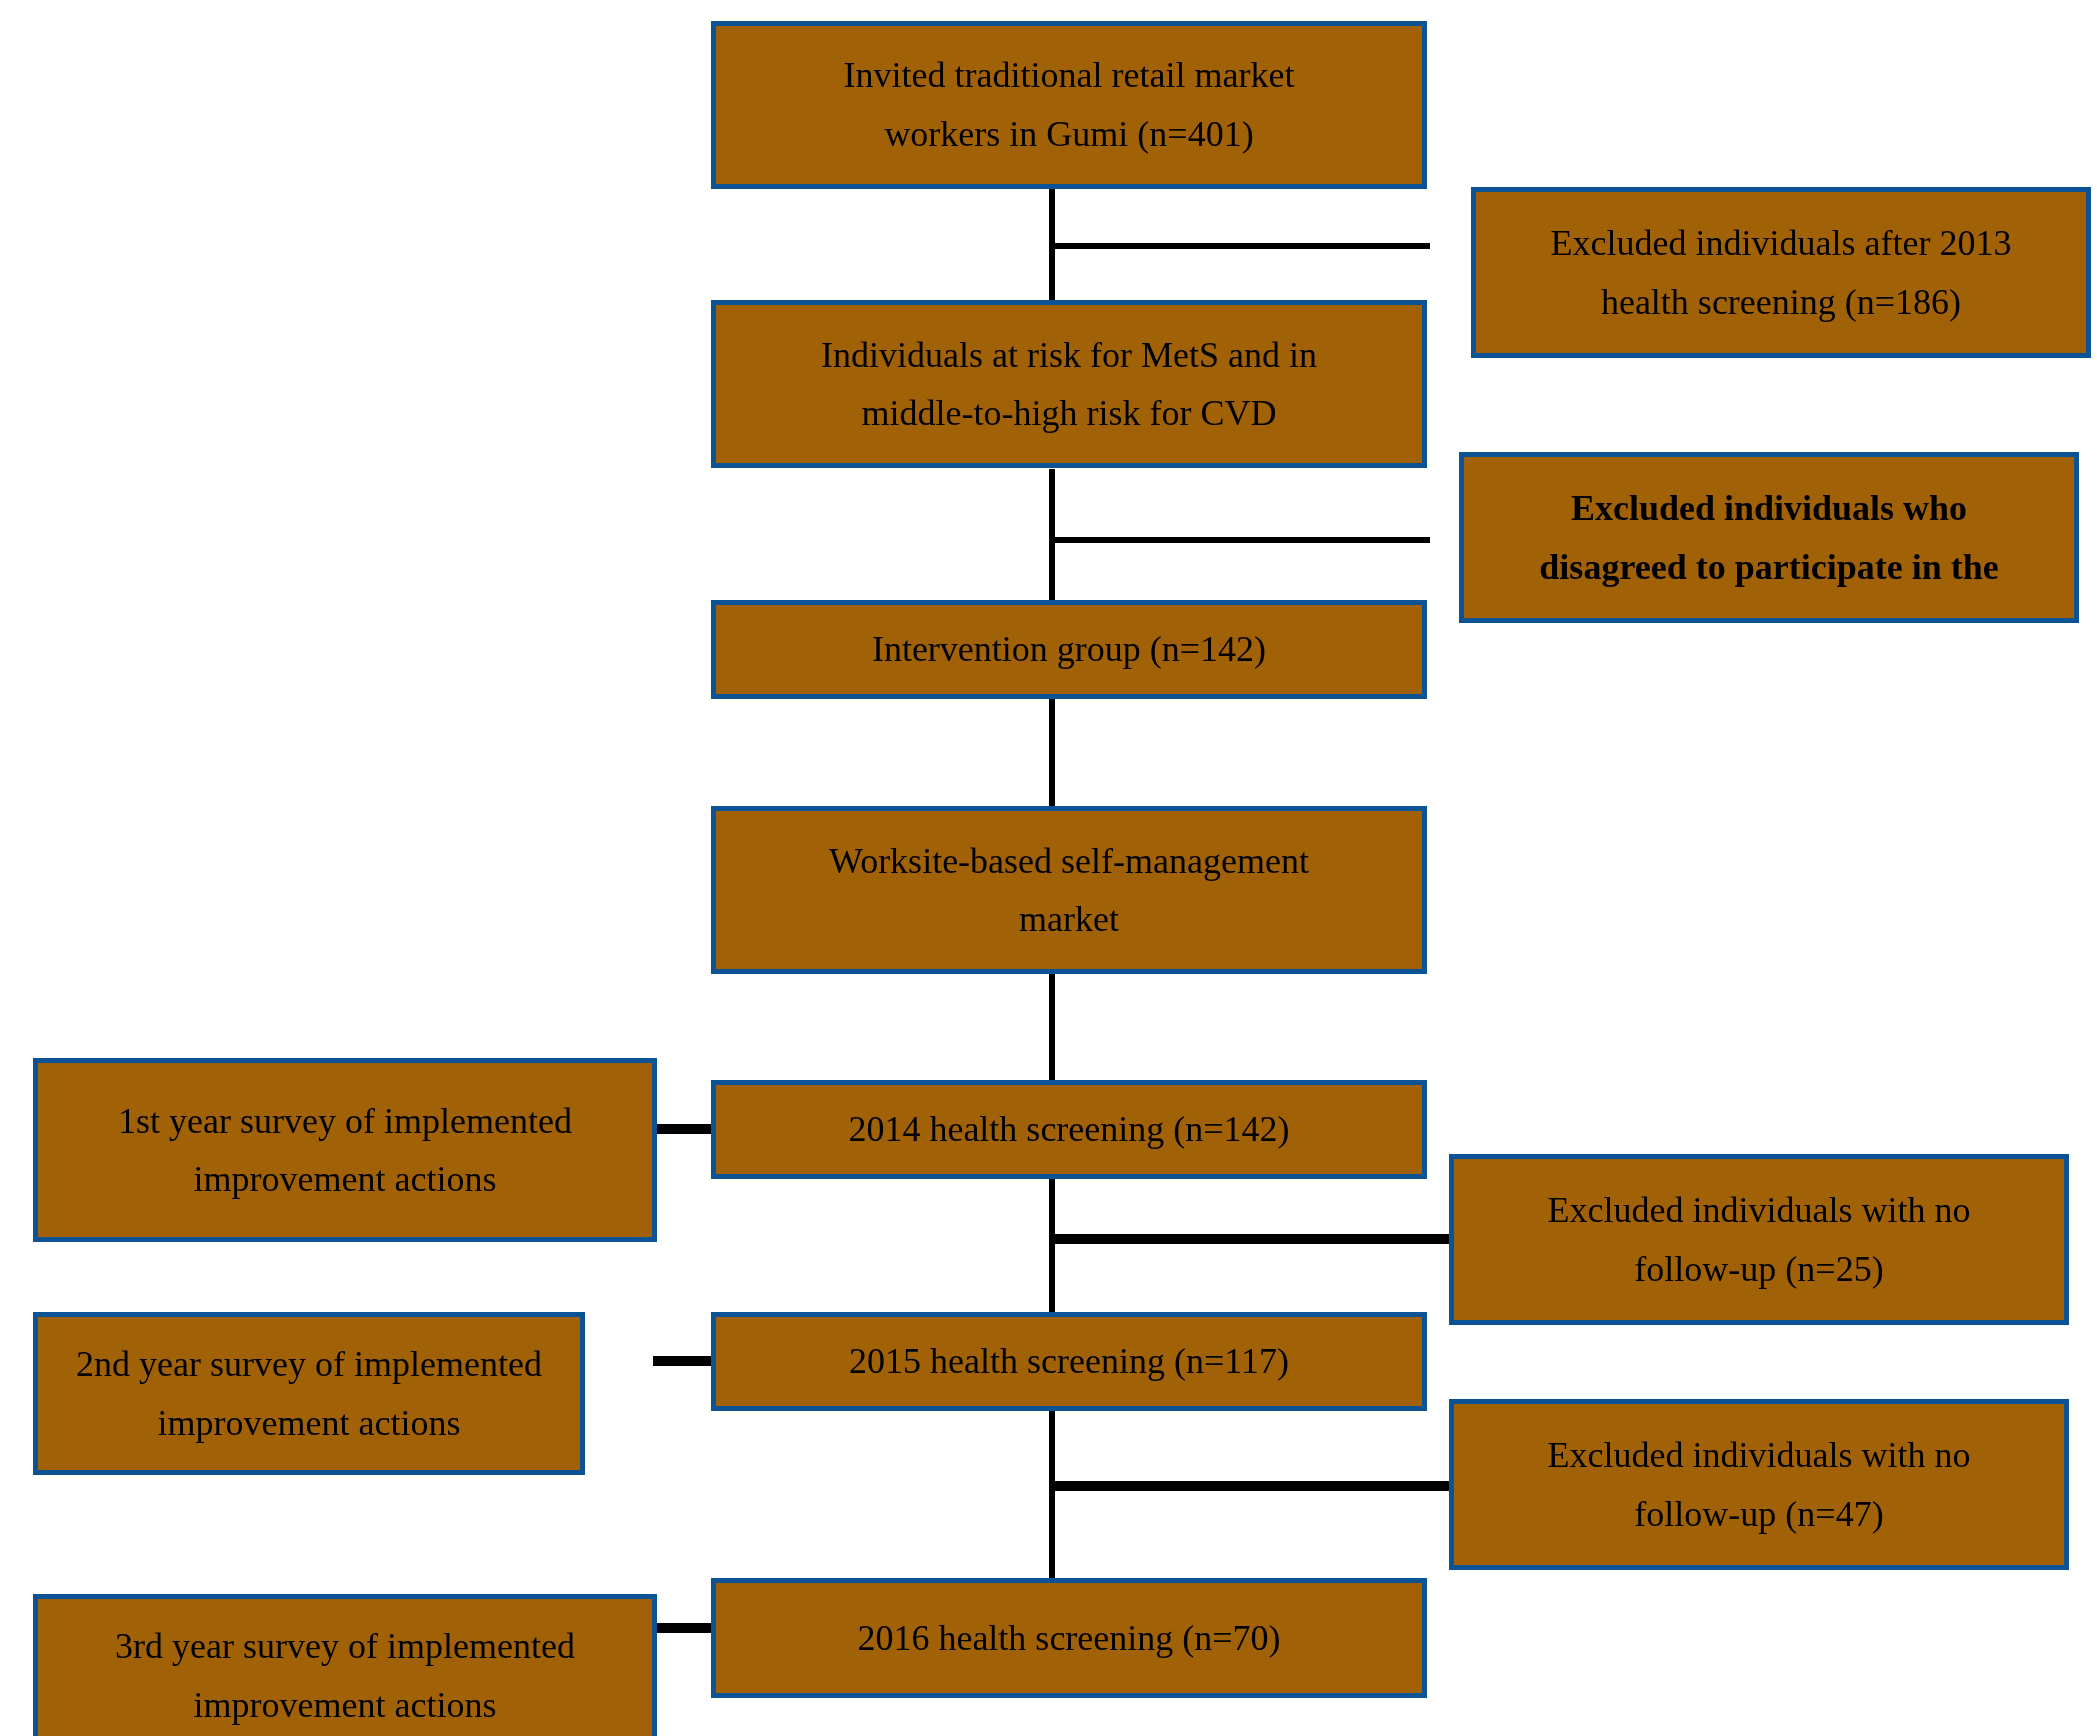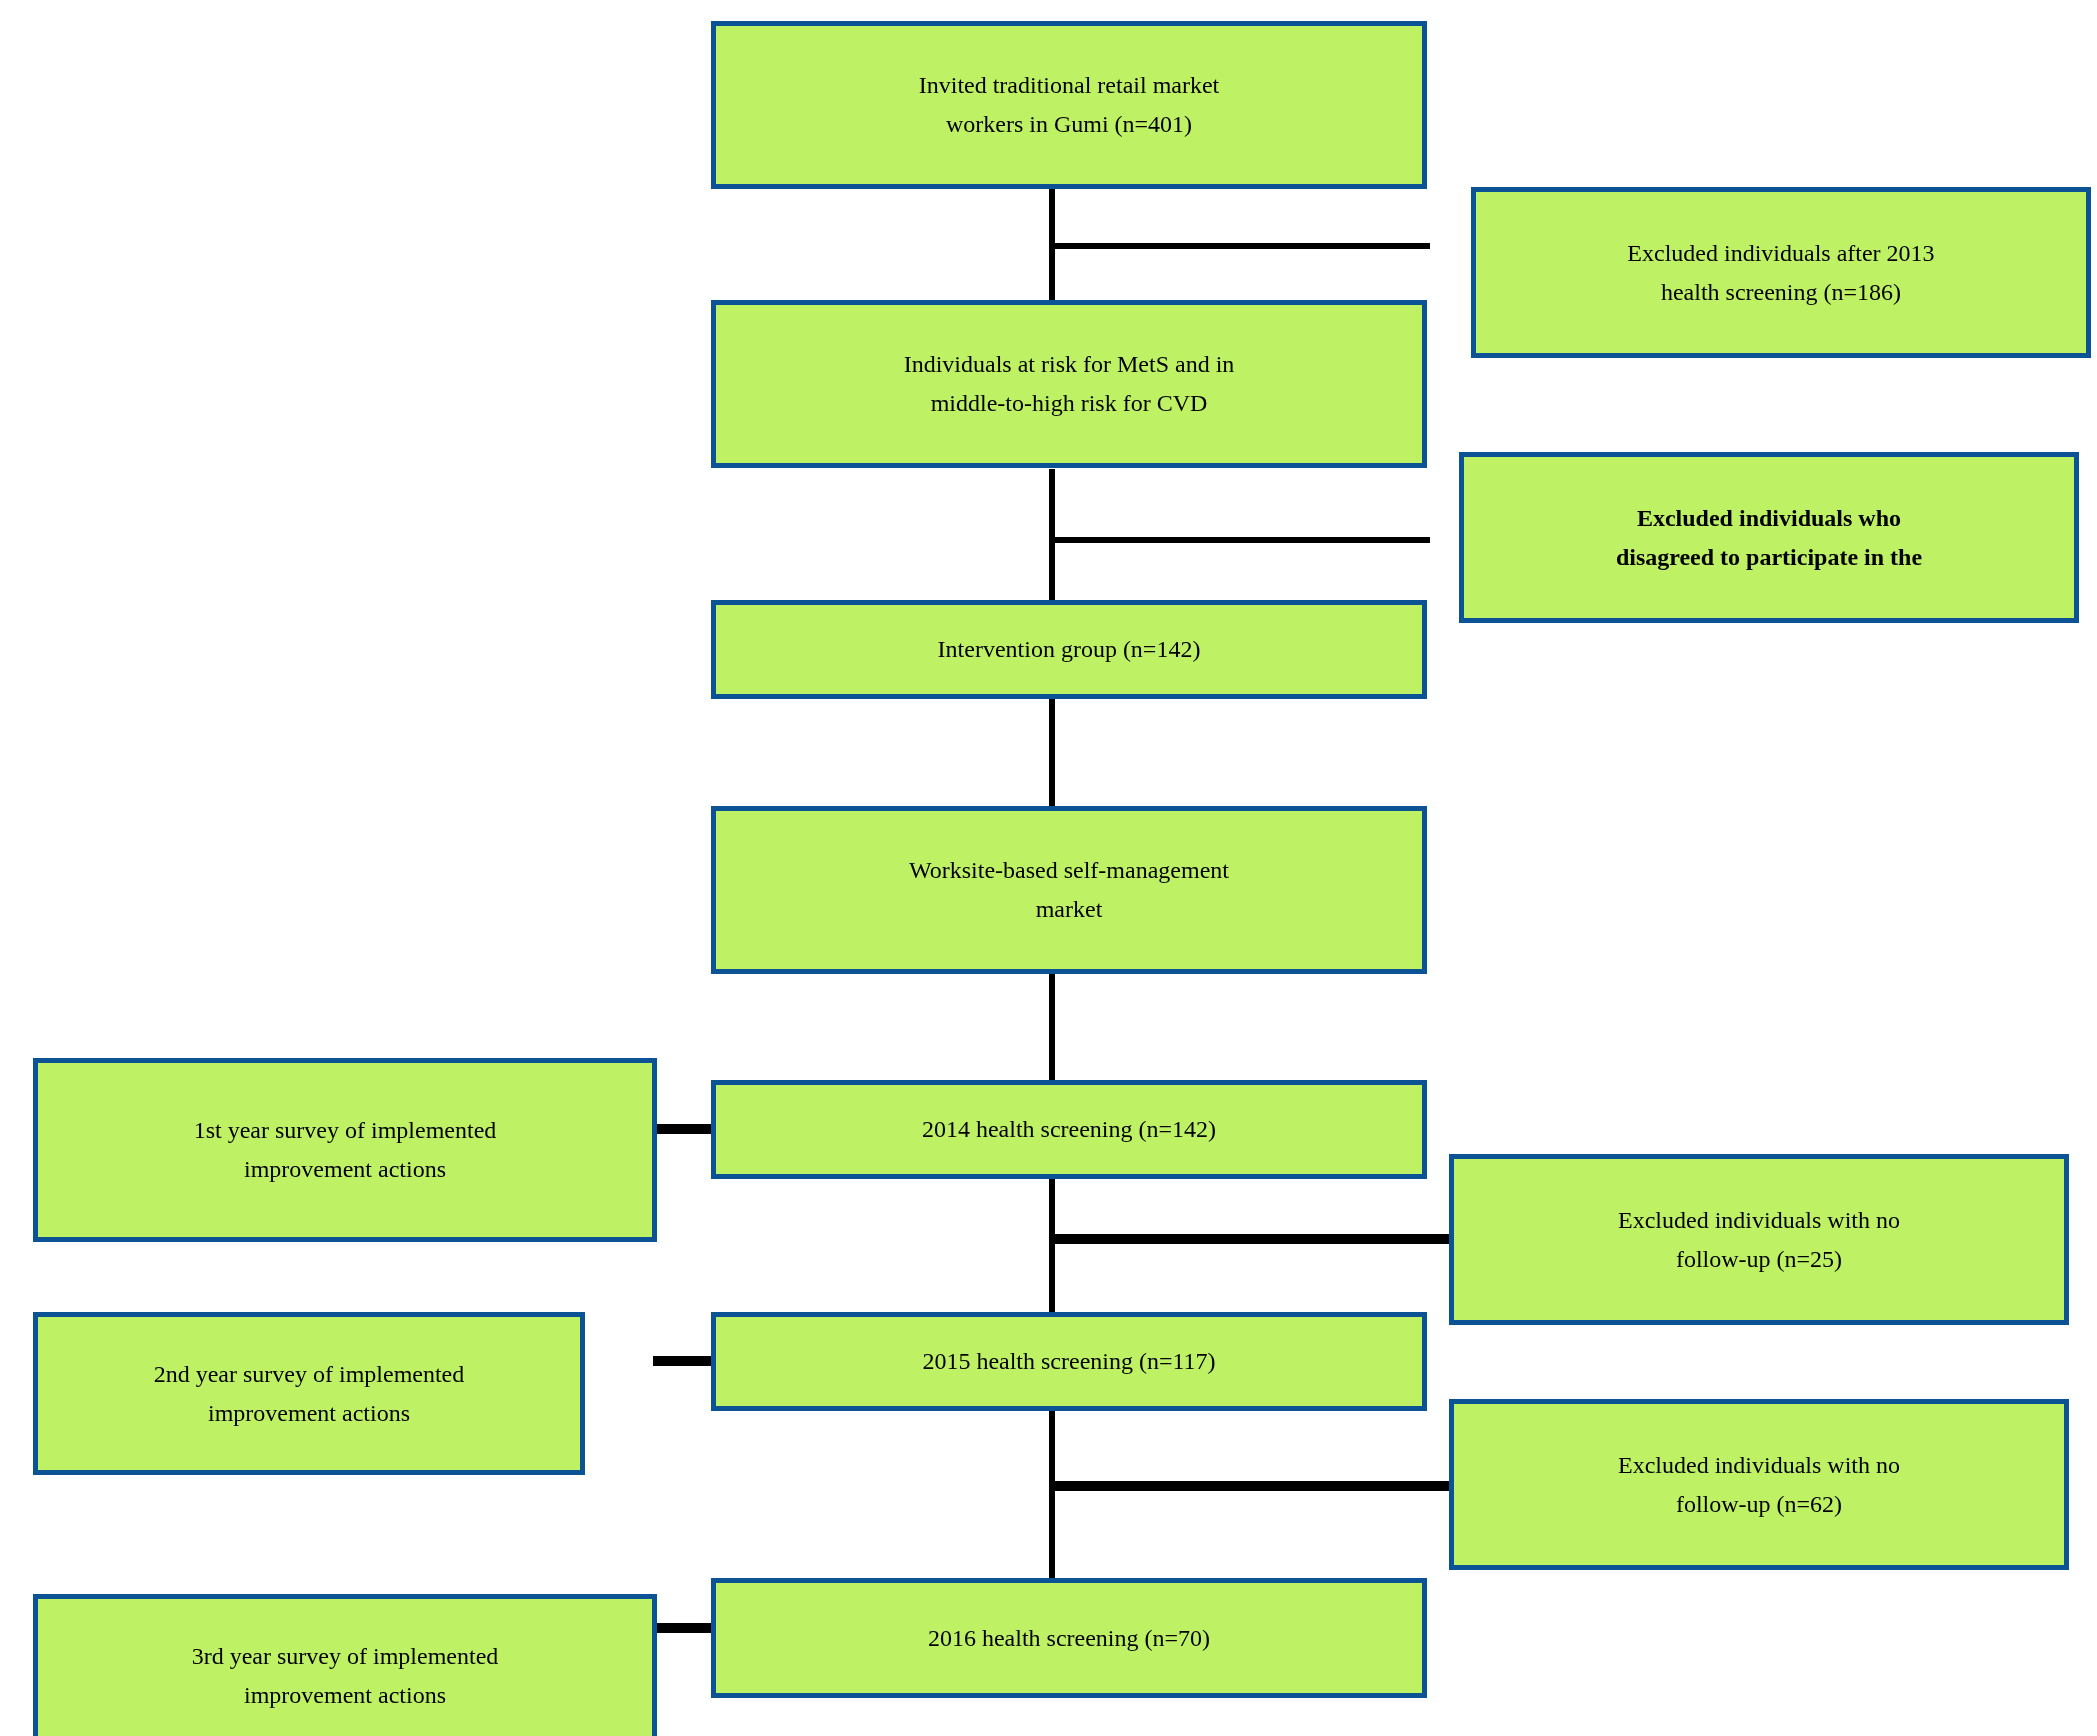--- a/index.html
+++ b/index.html
@@ -12,27 +12,27 @@
     width: 2097px;
     height: 1736px;
     background: #ffffff;
     font-family: "Liberation Serif", "DejaVu Serif", serif;
     overflow: hidden;
   }
   .box {
     position: absolute;
     box-sizing: border-box;
     border: 5.2px solid #0b5394;
-    background: #bef264;
+    background: #a16207;
     display: flex;
     align-items: center;
     justify-content: center;
     text-align: center;
     color: #000000;
-    font-size: 24px;
+    font-size: 36px;
     line-height: 1.62;
     padding: 3.4px 15px;
     z-index: 3;
   }
   .box-text {
     display: block;
     width: 100%;
   }
   .conn {
     position: absolute;
@@ -82,21 +82,21 @@
 
   <div class="box" style="left:1459px; top:452px; width:620px; height:171px;font-weight:bold;">
     <span class="box-text"><span>Excluded individuals who</span><br><span>disagreed to participate in the</span></span>
   </div>
 
   <div class="box" style="left:1449px; top:1154px; width:620px; height:171px;">
     <span class="box-text"><span>Excluded individuals with no</span><br><span>follow-up (n=25)</span></span>
   </div>
 
   <div class="box" style="left:1449px; top:1399px; width:620px; height:171px;">
-    <span class="box-text"><span>Excluded individuals with no</span><br><span>follow-up (n=62)</span></span>
+    <span class="box-text"><span>Excluded individuals with no</span><br><span>follow-up (n=47)</span></span>
   </div>
 
   <div class="box" style="left:33px; top:1058px; width:624px; height:184px;">
     <span class="box-text"><span>1st year survey of implemented</span><br><span>improvement actions</span></span>
   </div>
 
   <div class="box" style="left:33px; top:1292px; width:552px; height:163px;margin-top:20px;">
     <span class="box-text"><span>2nd year survey of implemented</span><br><span>improvement actions</span></span>
   </div>
 

